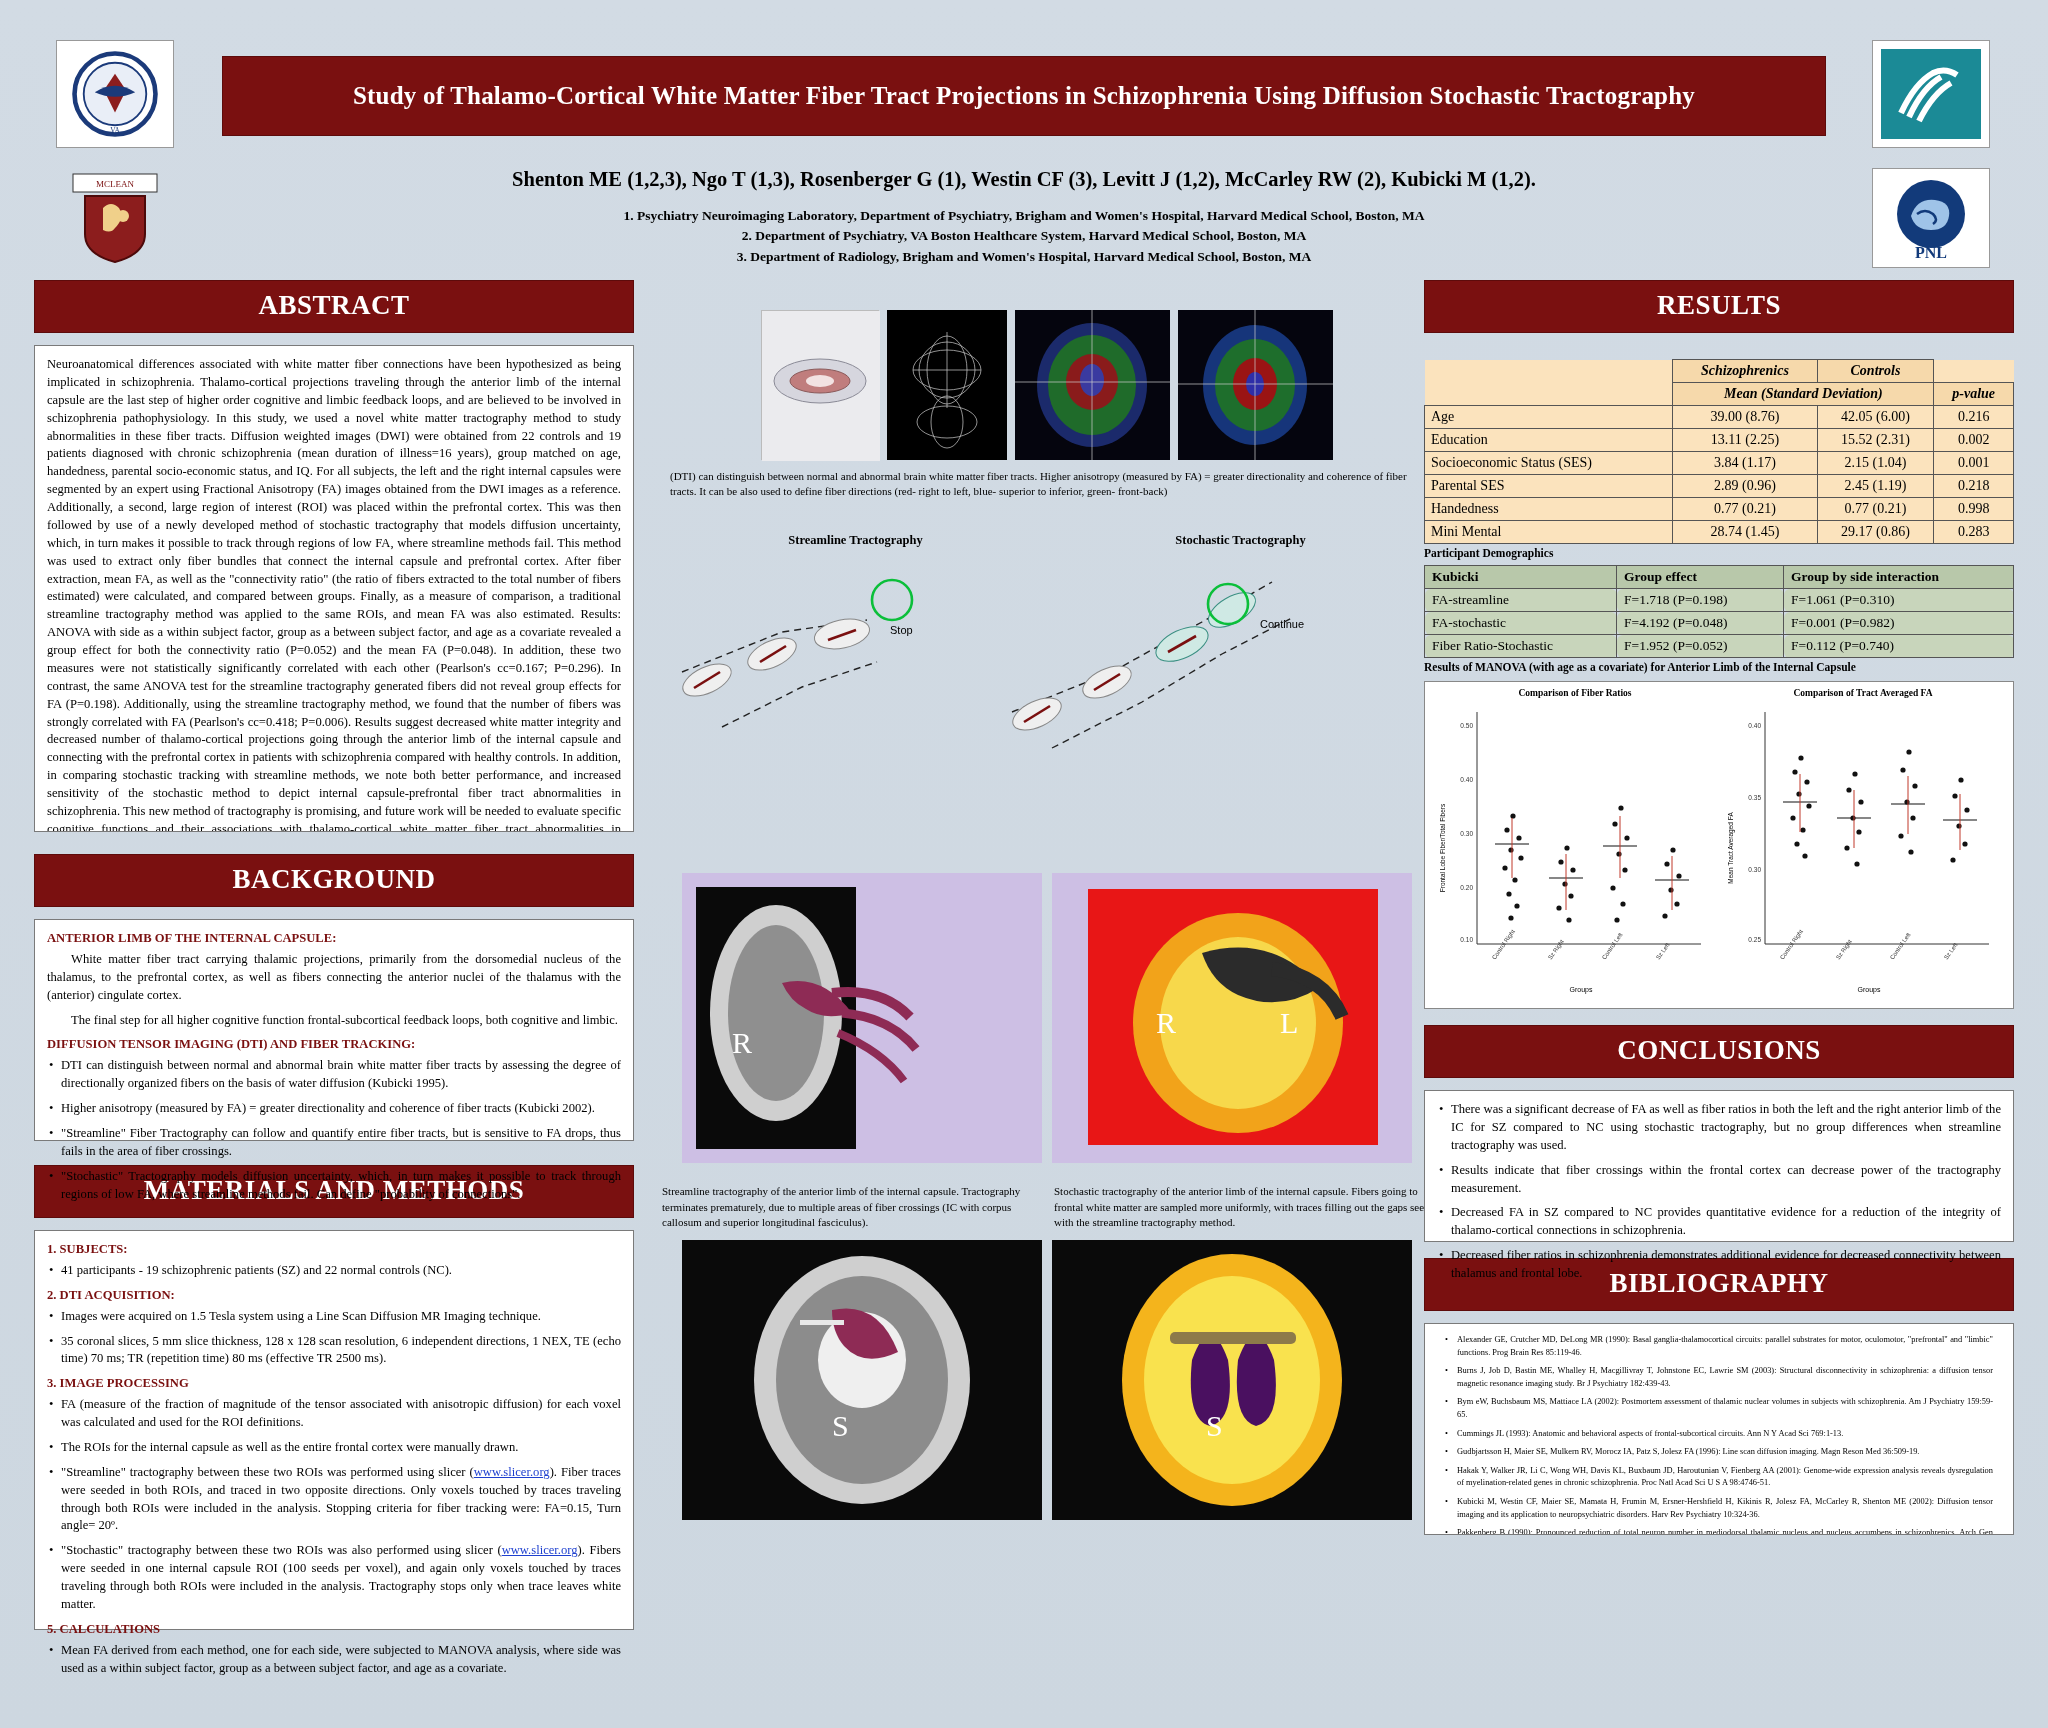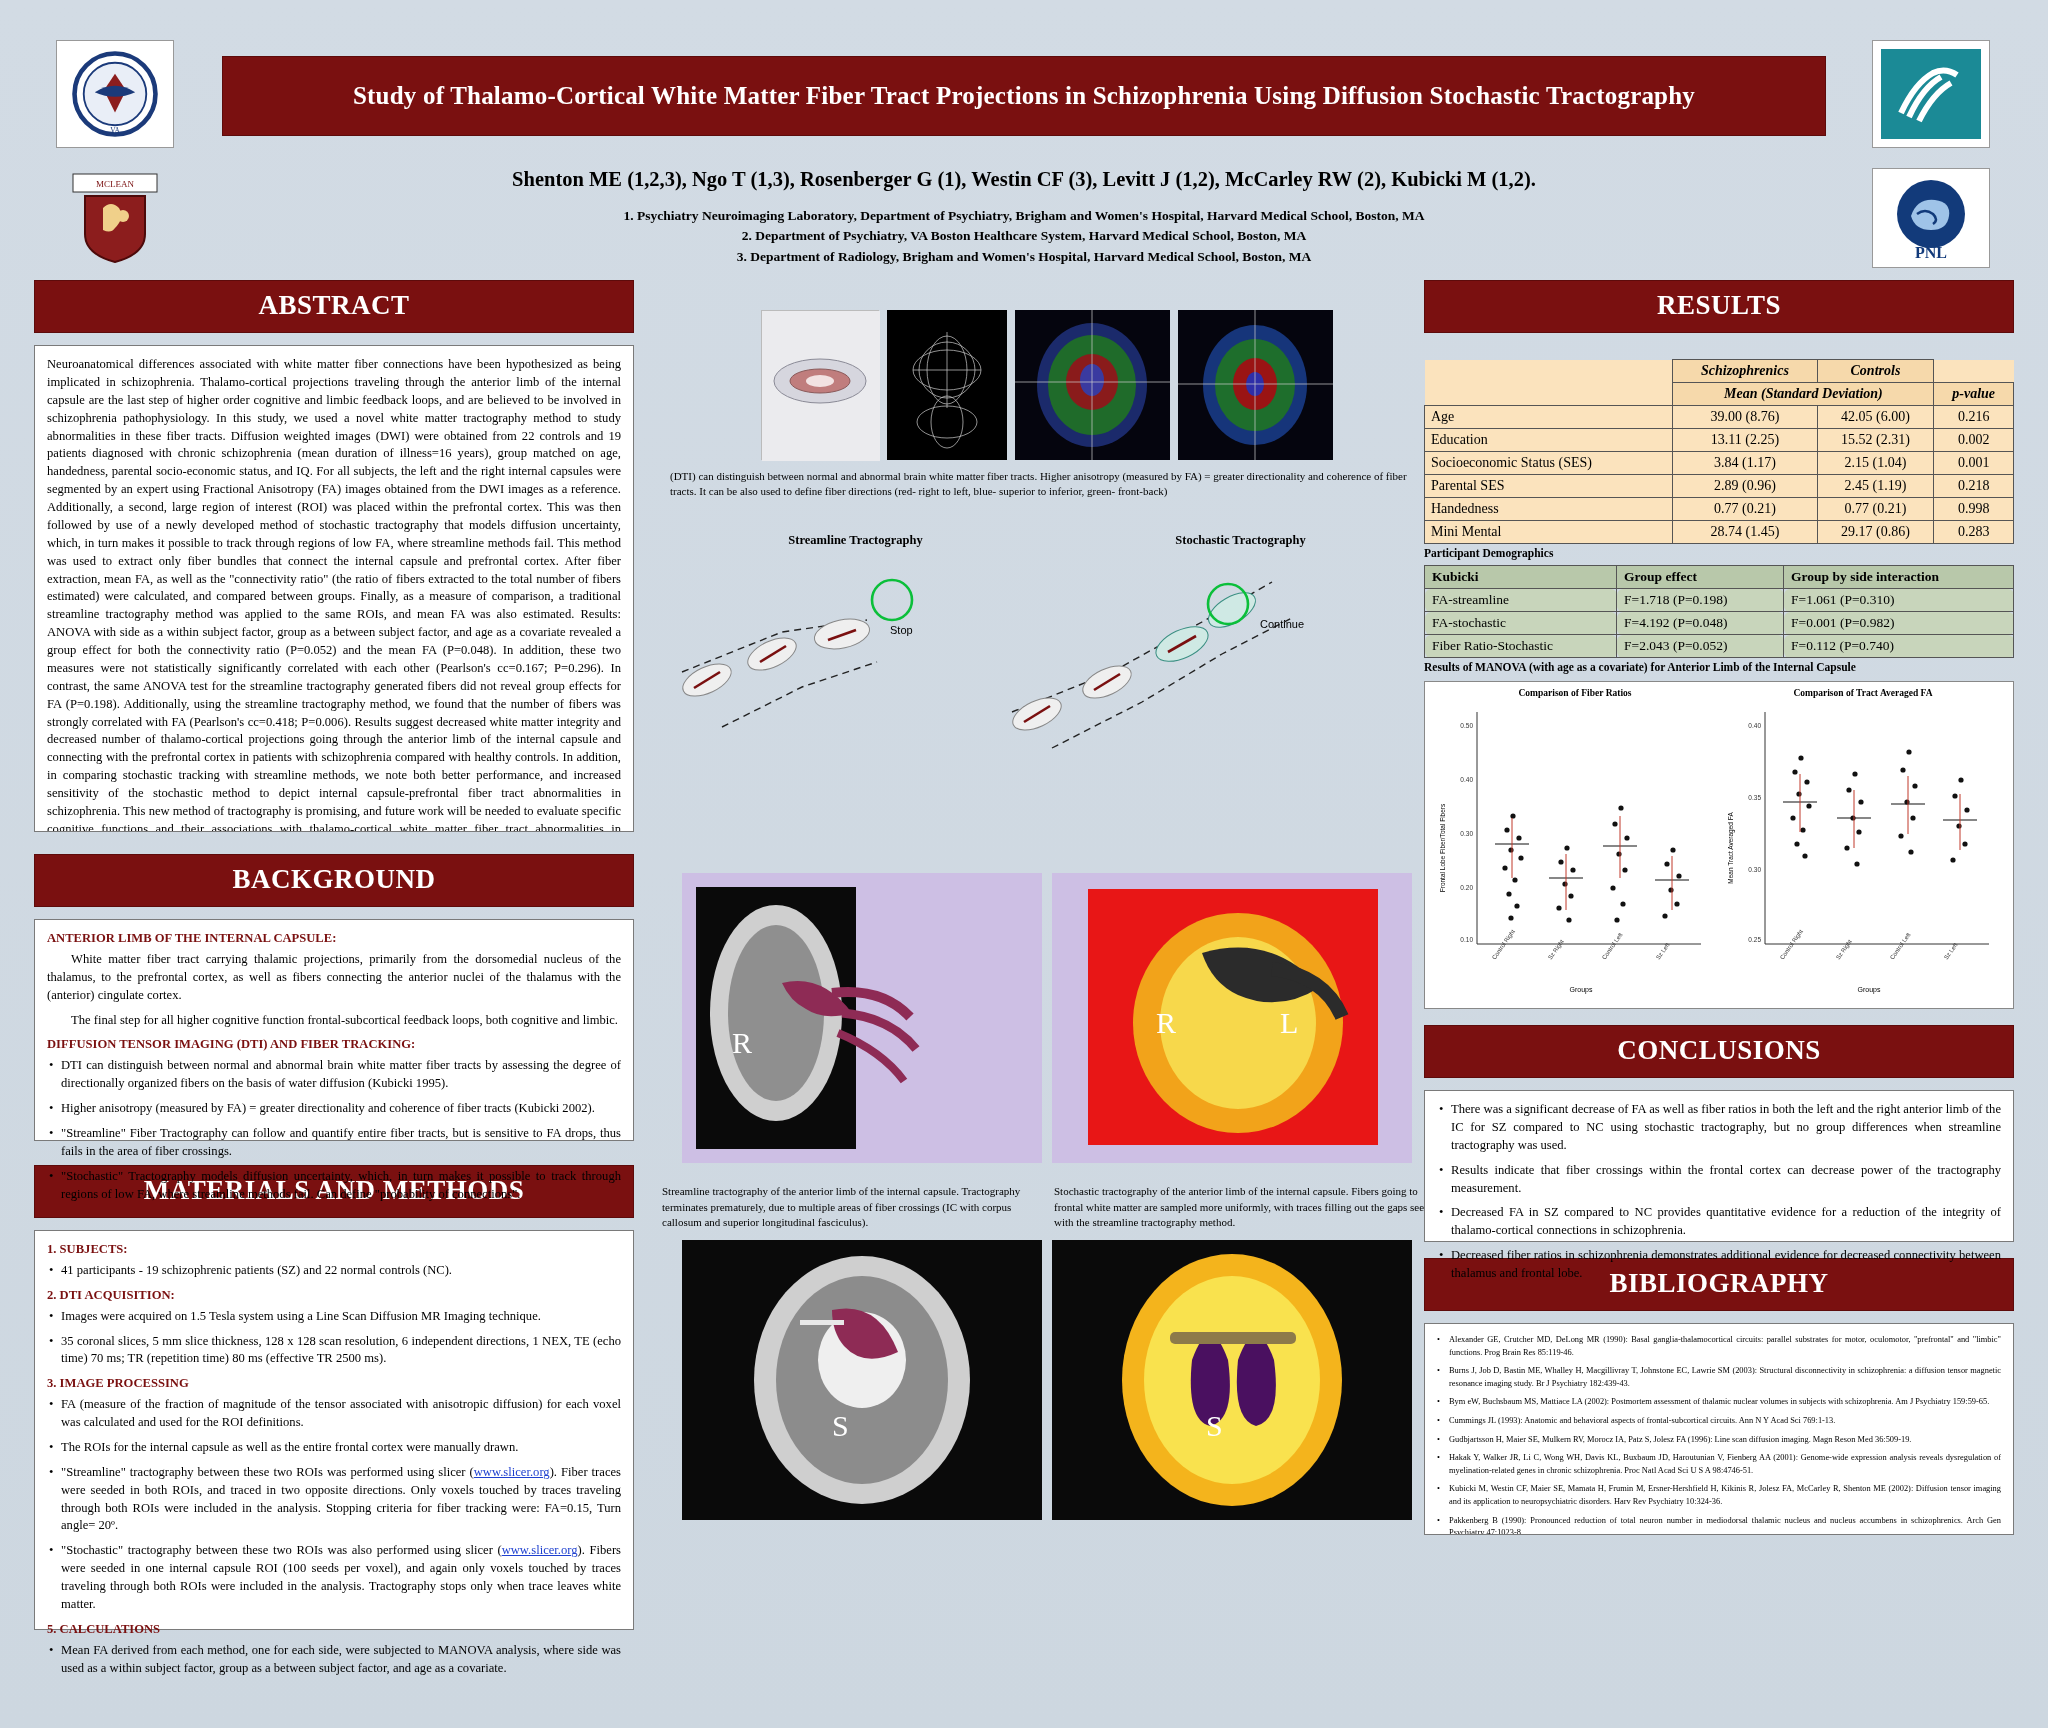--- a/index.html
+++ b/index.html
@@ -77,21 +77,21 @@
   .res-table thead th { background:#f6d9ab; font-style:italic; font-weight:bold; text-align:center; }
   .res-table tbody td { background:#fbe3bd; }
   .res-table td.num { text-align:center; }
   .tblcap { font-size:11.5px; font-weight:bold; margin:3px 0 6px; }
 
   .man-table td, .man-table th { border:1px solid #555; padding:3px 7px; font-size:13.5px;}
   .man-table thead th { background:#b8c8aa; text-align:left; font-weight:bold;}
   .man-table tbody td { background:#c8d5bb;border-radius:6px; }
 
   .chartbox { background:#fff; border:1px solid #888; margin-top:8px; padding:6px; }
-  .bib { background:#fff; border:1px solid #7a7a7a; padding:10px 12px; font-size:8.4px; line-height:1.5; }
+  .bib { background:#fff; border:1px solid #7a7a7a; padding:10px 20px; font-size:8.4px; line-height:1.5; }
   .bib .b { margin:0 0 6px 0; padding-left:12px; position:relative; text-align:justify;}
   .bib .b:before { content:"•"; position:absolute; left:0; top:0; }
 </style>
 </head>
 <body>
 
 <div class="poster">
 
   <div class="header">
 
@@ -411,21 +411,21 @@
             <td>F=1.718 (P=0.198)</td>
             <td>F=1.061 (P=0.310)</td>
           </tr>
           <tr>
             <td>FA-stochastic</td>
             <td>F=4.192 (P=0.048)</td>
             <td>F=0.001 (P=0.982)</td>
           </tr>
           <tr>
             <td>Fiber Ratio-Stochastic</td>
-            <td>F=2.043 (P=0.052)</td>
+            <td>F=1.952 (P=0.052)</td>
             <td>F=0.112 (P=0.740)</td>
           </tr>
         </tbody>
       </table>
       <div class="tblcap">Results of MANOVA (with age as a covariate) for Anterior Limb of the Internal Capsule</div>
 
       <div class="chartbox">
         <div style="display:flex">
           <div style="width:50%">
             <div style="text-align:center;font-size:9.5px;font-weight:bold">Comparison of Fiber Ratios</div>

